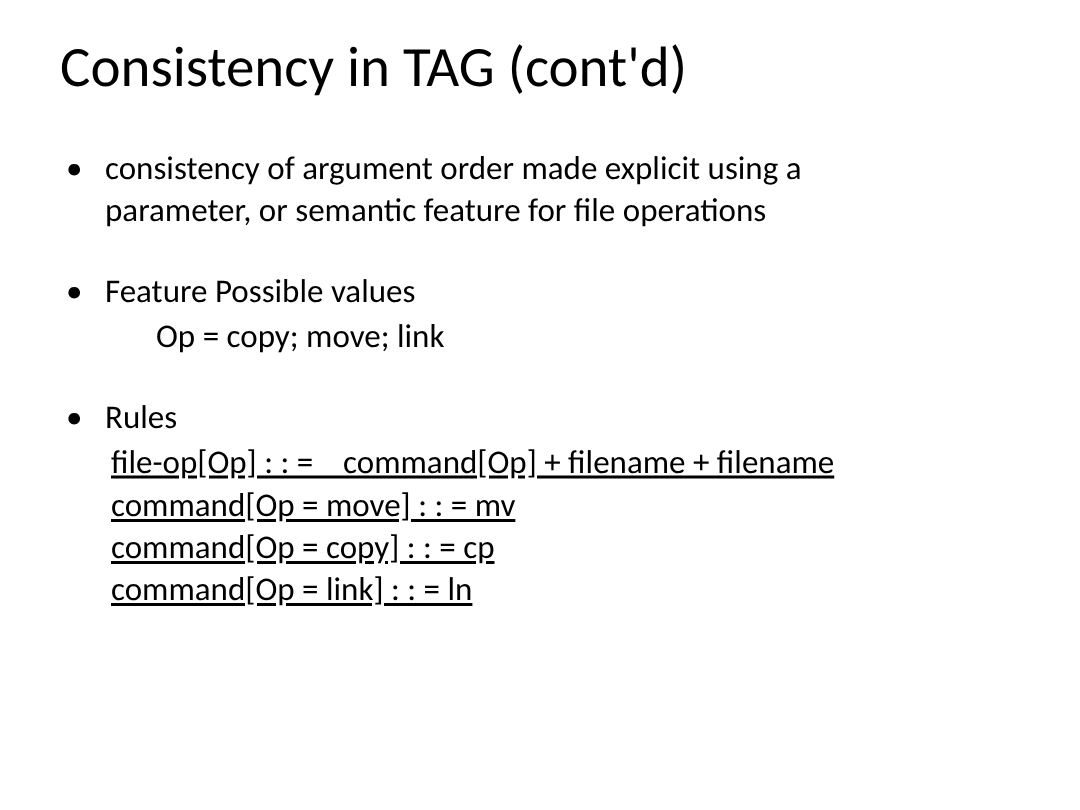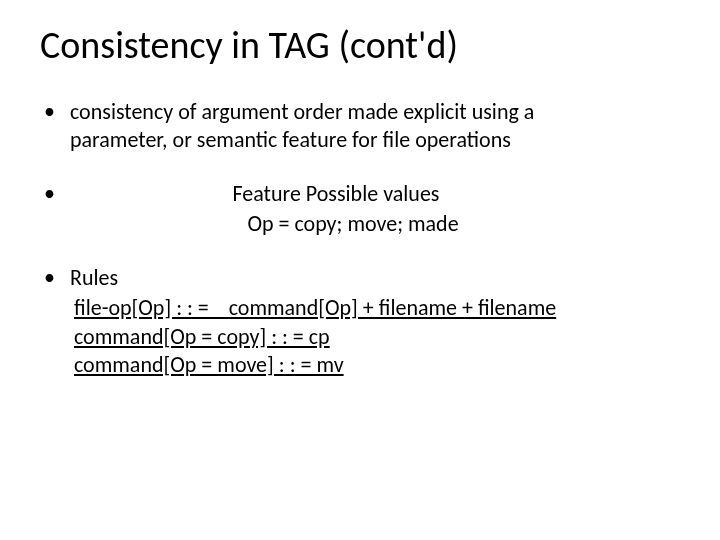--- a/index.html
+++ b/index.html
@@ -43,44 +43,45 @@
     top: 0;
     font-size: 22px;
   }
   .sub {
     margin-top: 2px;
     padding-left: 34px;
   }
   .sub div {
     white-space: pre;
   }
-  .tight { margin-bottom: 4px; text-align: center; }
+  .tight { margin-bottom: 4px; }
 </style>
 </head>
 <body>
 
 <div class="slide">
   <h1 class="title">Consistency in TAG (cont'd)</h1>
 
   <ul class="main">
 
     <li>
       <span>consistency of argument order made explicit using a parameter, or semantic feature for file operations</span>
     </li>
 
     <li class="tight">
       <span>Feature Possible values</span>
       <div class="sub">
-        <div>Op = copy; move; made</div>
+        <div>Op = copy; move; link</div>
       </div>
     </li>
 
     <li>
       <span>Rules</span>
       <div class="sub" style="padding-left:4px;text-decoration:underline;">
         <div>file-op[Op] : : =    command[Op] + filename + filename</div>
+        <div>command[Op = move] : : = mv</div>
         <div>command[Op = copy] : : = cp</div>
-        <div>command[Op = move] : : = mv</div>
+        <div>command[Op = link] : : = ln</div>
       </div>
     </li>
 
   </ul>
 </div>
 
 </body></html>

